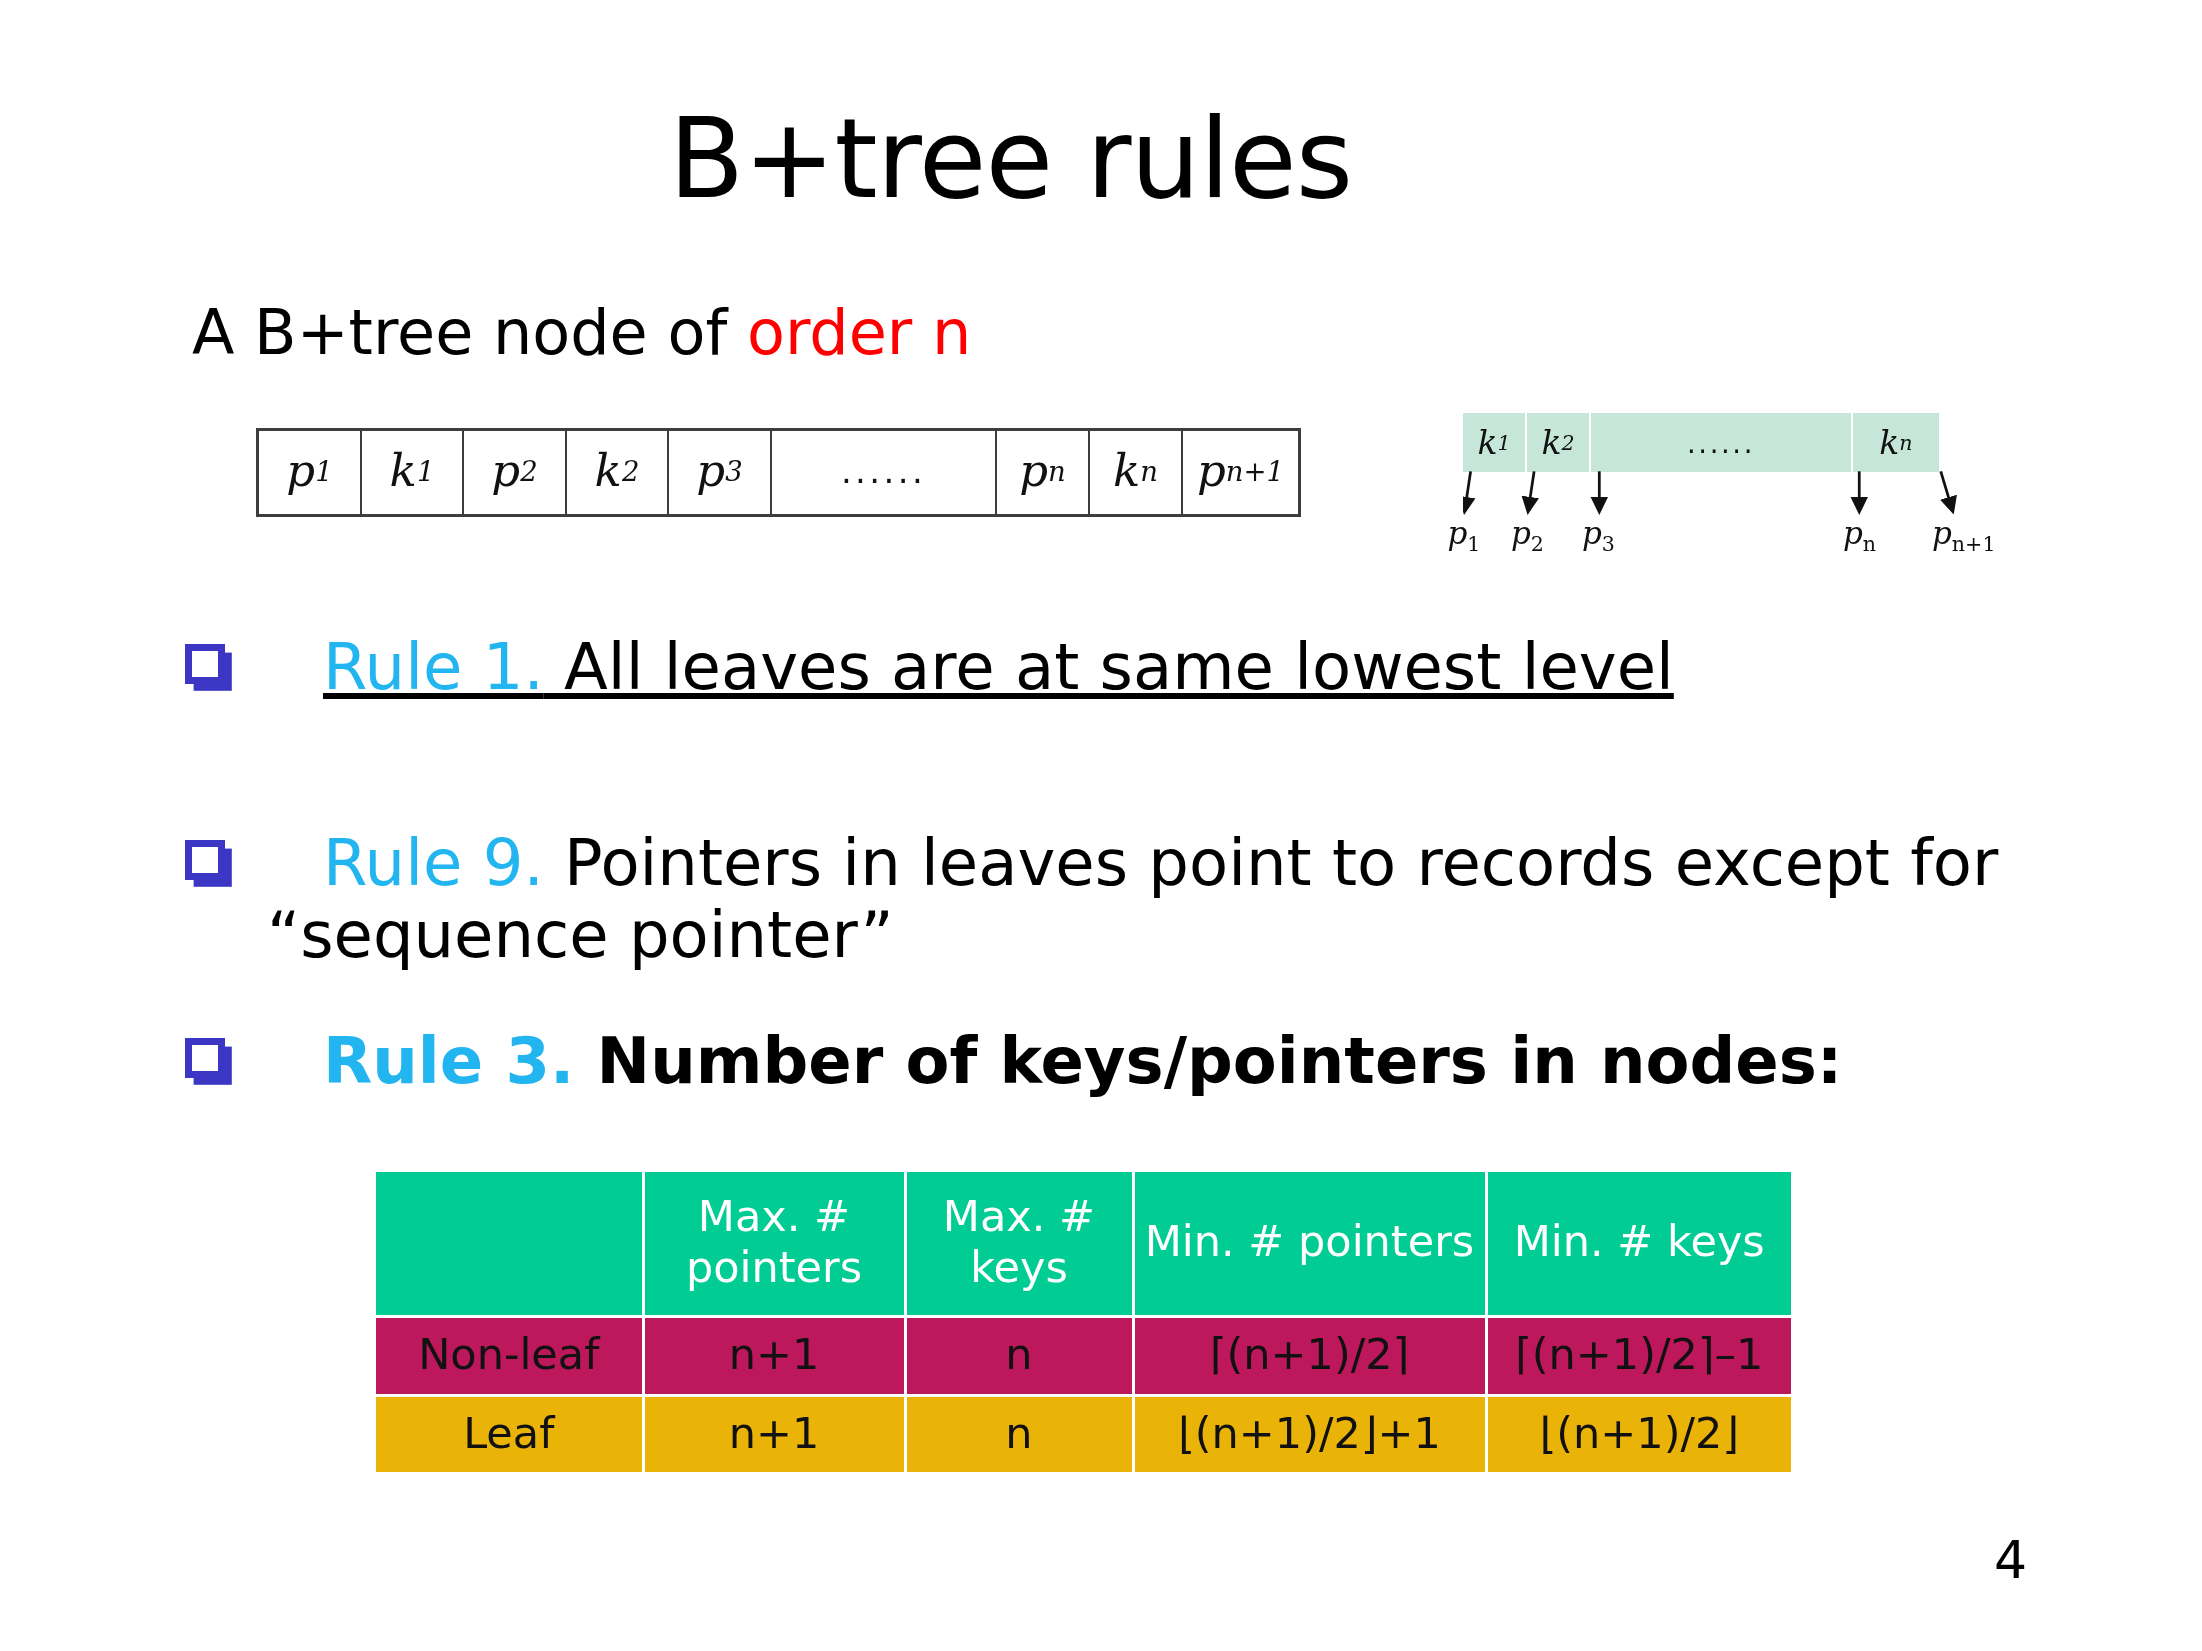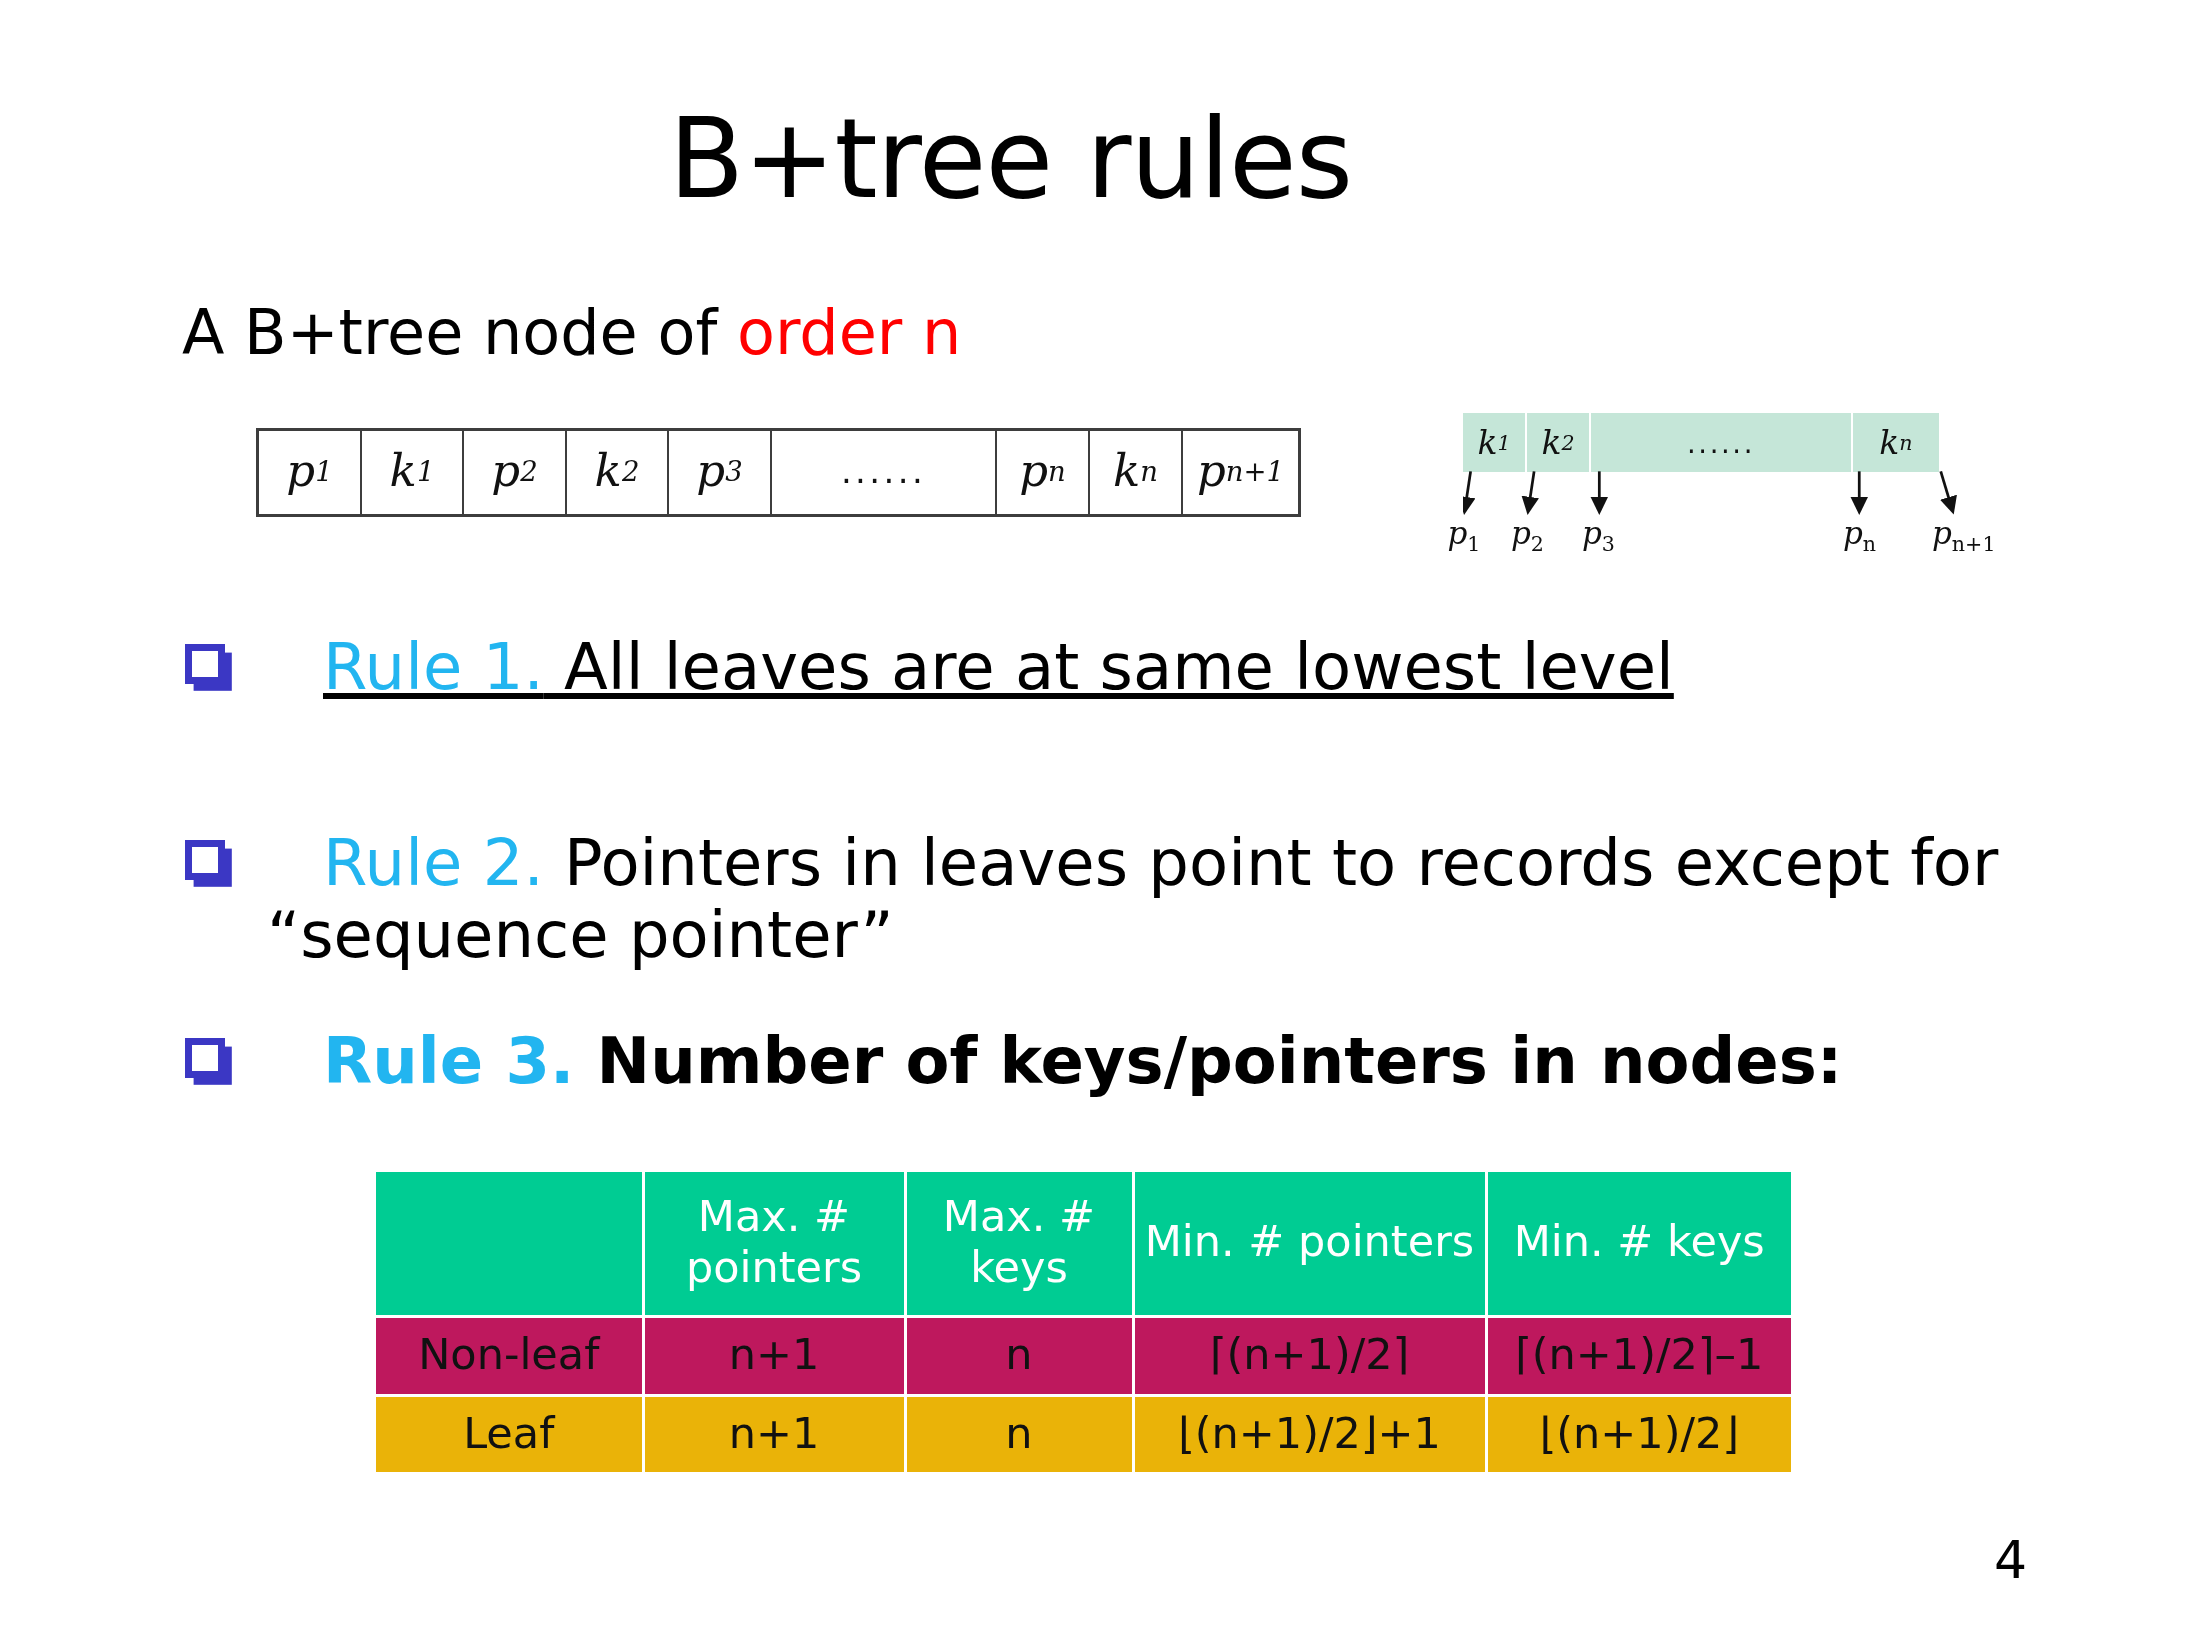--- a/index.html
+++ b/index.html
@@ -28,21 +28,21 @@
     font-weight: 400;
     letter-spacing: -0.9px;
     color: #000000;
     white-space: pre;
   }
 
   
   .subtitle {
     position: absolute;
     top: 299px;
-    left: 182px;
+    left: 192px;
     font-size: 62px;
     line-height: 1.1;
     white-space: pre;
   }
   .subtitle .accent { color: #ff0000; }
 
   
   .node-diagram {
     position: absolute;
     top: 428px;
@@ -291,21 +291,21 @@
 
 <div class="rules">
 
   <div class="rule-item" id="rule-1">
     <span class="rule-bullet"></span>
     <span class="rule-text"><span class="rule-label">Rule 1.</span><span> All leaves are at same lowest level</span></span>
   </div>
 
   <div class="rule-item" id="rule-2">
     <span class="rule-bullet"></span>
-    <span class="rule-text"><span class="rule-label">Rule 2.</span><span> Pointers in leaves point to records except for</span></span>
+    <span class="rule-text"><span class="rule-label">Rule 9.</span><span> Pointers in leaves point to records except for</span></span>
     <span class="rule-cont outdent">“sequence pointer”</span>
   </div>
 
   <div class="rule-item" id="rule-3">
     <span class="rule-bullet"></span>
     <span class="rule-text"><span class="rule-label">Rule 3.</span><span> Number of keys/pointers in nodes:</span></span>
   </div>
 
 </div>
 

